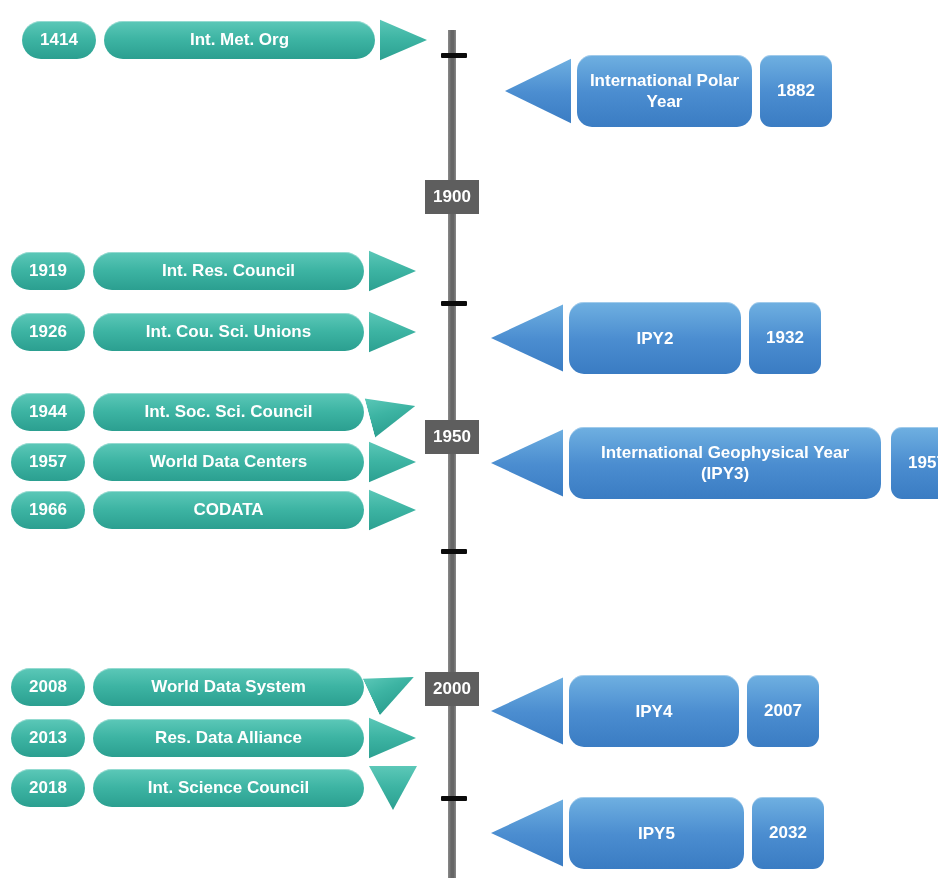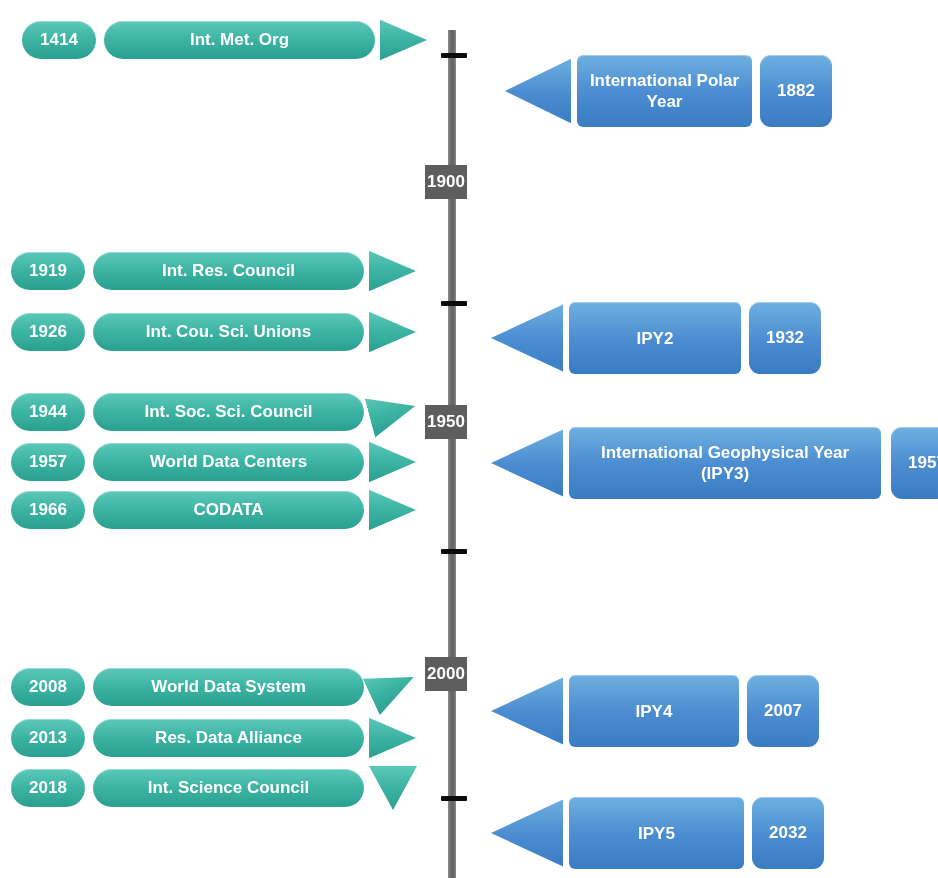--- a/index.html
+++ b/index.html
@@ -5,22 +5,22 @@
   html,body{margin:0;padding:0;background:#ffffff;}
   #canvas{
     position:relative;width:938px;height:878px;background:#ffffff;overflow:hidden;
     font-family:"Liberation Sans",sans-serif;font-weight:bold;color:#ffffff;
   }
 
   
   .axis-line{position:absolute;left:448px;top:30px;width:8px;height:848px;
     background:linear-gradient(90deg,#8a8a8a,#666 40%,#666 70%,#8a8a8a);}
   .tick{position:absolute;left:441px;width:26px;height:5px;background:#0b0b0b;border-radius:1px;}
-  .axis-label{position:absolute;left:425px;width:42px;height:34px;background:#5e5e5e;
-    color:#fff;font-size:17px;line-height:34px;text-align:center;z-index:3;}
+  .axis-label{position:absolute;left:425px;width:54px;height:34px;background:#5e5e5e;
+    color:#fff;font-size:17px;line-height:34px;text-align:center;z-index:3;margin-top:15px;}
 
   
   .lrow{position:absolute;display:flex;align-items:center;height:42px;}
   .teal{background:linear-gradient(180deg,#5cc8b8 0%,#3db4a3 48%,#2b9f90 100%);}
   .pill-year{width:74px;height:38px;border-radius:19px;display:flex;align-items:center;
     justify-content:center;font-size:17px;box-shadow:inset 0 1px 0 rgba(255,255,255,.35);}
   .pill-label{width:271px;height:38px;border-radius:19px;margin-left:8px;display:flex;
     align-items:center;justify-content:center;font-size:17px;
     box-shadow:inset 0 1px 0 rgba(255,255,255,.35);}
   .tri-r{width:47px;height:42px;margin-left:5px;
@@ -28,21 +28,21 @@
   .tri-d{width:50px;height:44px;margin-left:4px;
     clip-path:polygon(2% 0%,98% 0%,50% 100%);}
   .tilt15{transform:rotate(-15deg);}
   .tilt25{transform:rotate(-25deg);}
 
   
   .rrow{position:absolute;display:flex;align-items:center;height:72px;}
   .blue{background:linear-gradient(180deg,#6fb0e1 0%,#4b8dd0 52%,#3a7cc3 100%);}
   .tri-l{width:72px;height:70px;margin-right:6px;
     clip-path:polygon(100% 2%,100% 98%,0% 50%);}
-  .bbox{height:72px;border-radius:6px;display:flex;align-items:center;justify-content:center;
+  .bbox{height:72px;border-radius:15px;display:flex;align-items:center;justify-content:center;
     text-align:center;font-size:17px;line-height:21px;padding:0 7px;box-sizing:border-box;
     box-shadow:inset 0 1px 0 rgba(255,255,255,.35);}
   .byear{width:72px;height:72px;border-radius:11px;margin-left:8px;display:flex;
     align-items:center;justify-content:center;font-size:17px;
     box-shadow:inset 0 1px 0 rgba(255,255,255,.35);}
 </style>
 </head>
 <body>
 
 <div id="canvas">

